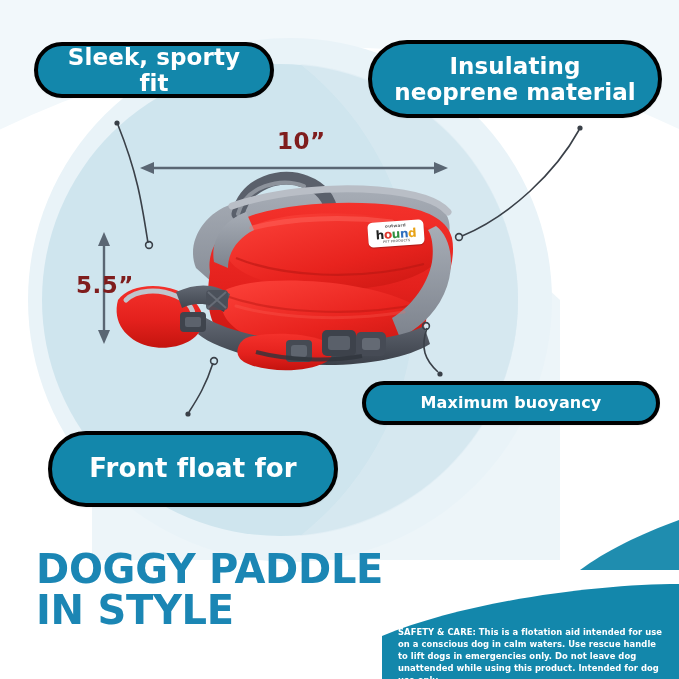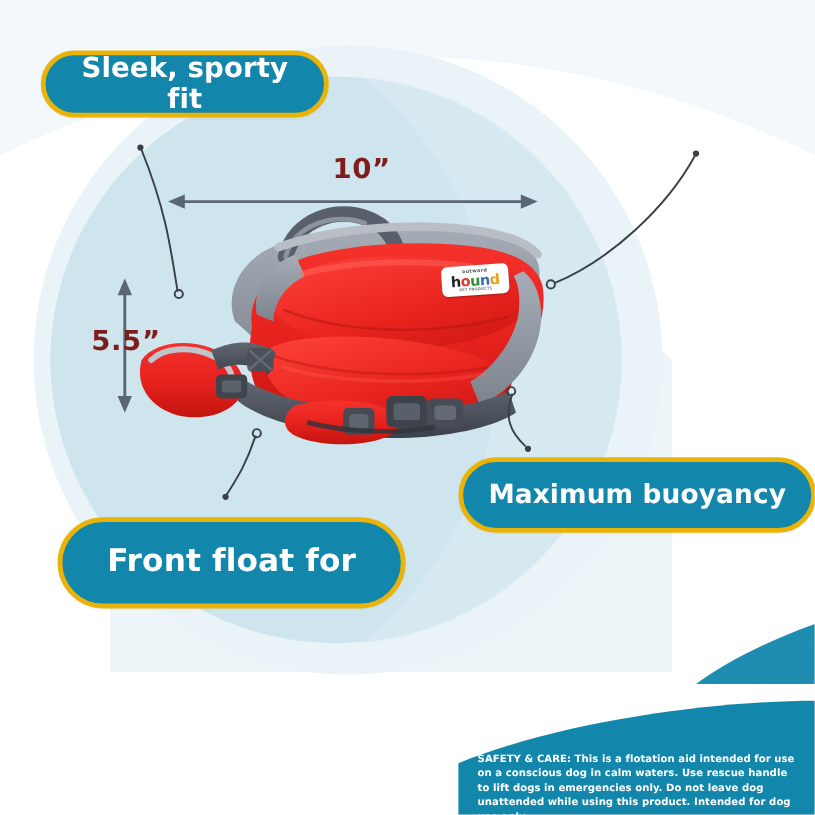--- a/index.html
+++ b/index.html
@@ -11,36 +11,36 @@
     overflow:hidden;
   }
   #stage { position:absolute; inset:0; width:679px; height:679px; }
   .layer { position:absolute; inset:0; width:679px; height:679px; }
   svg.layer { display:block; }
 
   
   .pill {
     position:absolute;
     background:#1387ab;
-    border:4px solid #eab308;
+    border:4px solid #000000;
     border-radius:60px;
     color:#ffffff;
     display:flex;
     align-items:center;
     justify-content:center;
     text-align:center;
     font-weight:700;
     letter-spacing:.1px;
     line-height:1.14;
     padding:6px 18px;
     box-shadow:0 1px 2px rgba(0,0,0,.05);
   }
   #pill-sleek      { left:34px;  top:42px;  width:240px; height:56px; font-size:23px; }
   #pill-insulating { left:368px; top:40px;  width:294px; height:78px; font-size:23px; }
-  #pill-buoyancy   { left:382px; top:381px; width:298px; height:63px; font-size:22px; }
+  #pill-buoyancy   { left:362px; top:381px; width:298px; height:44px; font-size:16px; }
   #pill-frontfloat { left:48px;  top:431px; width:290px; height:76px; font-size:26px; }
 
   
   .dim-label {
     position:absolute;
     color:#7f1d1d;
     font-weight:700;
     font-size:23px;
     letter-spacing:.5px;
     white-space:nowrap;
@@ -259,29 +259,39 @@
     </g>
   </svg>
 
   <div class="dim-label" id="dim-10">10”</div>
   <div class="dim-label" id="dim-55">5.5”</div>
 
   <div class="pill" id="pill-sleek">
     <span>Sleek, sporty fit</span>
   </div>
 
+  <div class="pill" id="pill-insulating">
+    <span>
+      <span style="display:block">Insulating</span>
+      <span style="display:block">neoprene material</span>
+    </span>
+  </div>
 
   <div class="pill" id="pill-buoyancy">
     <span>Maximum buoyancy</span>
   </div>
 
   <div class="pill" id="pill-frontfloat">
     <span>
       <span style="display:block">Front float for</span>
     </span>
   </div>
 
+  <div id="headline">
+    <div>DOGGY PADDLE</div>
+    <div>IN STYLE</div>
+  </div>
 
   <div id="safety-text">
     <b>SAFETY &amp; CARE:</b><span> This is a flotation aid intended for use on a conscious dog in calm waters. Use rescue handle to lift dogs in emergencies only. Do not leave dog unattended while using this product. Intended for dog use only.</span>
   </div>
 
 </div>
 
 </body></html>

